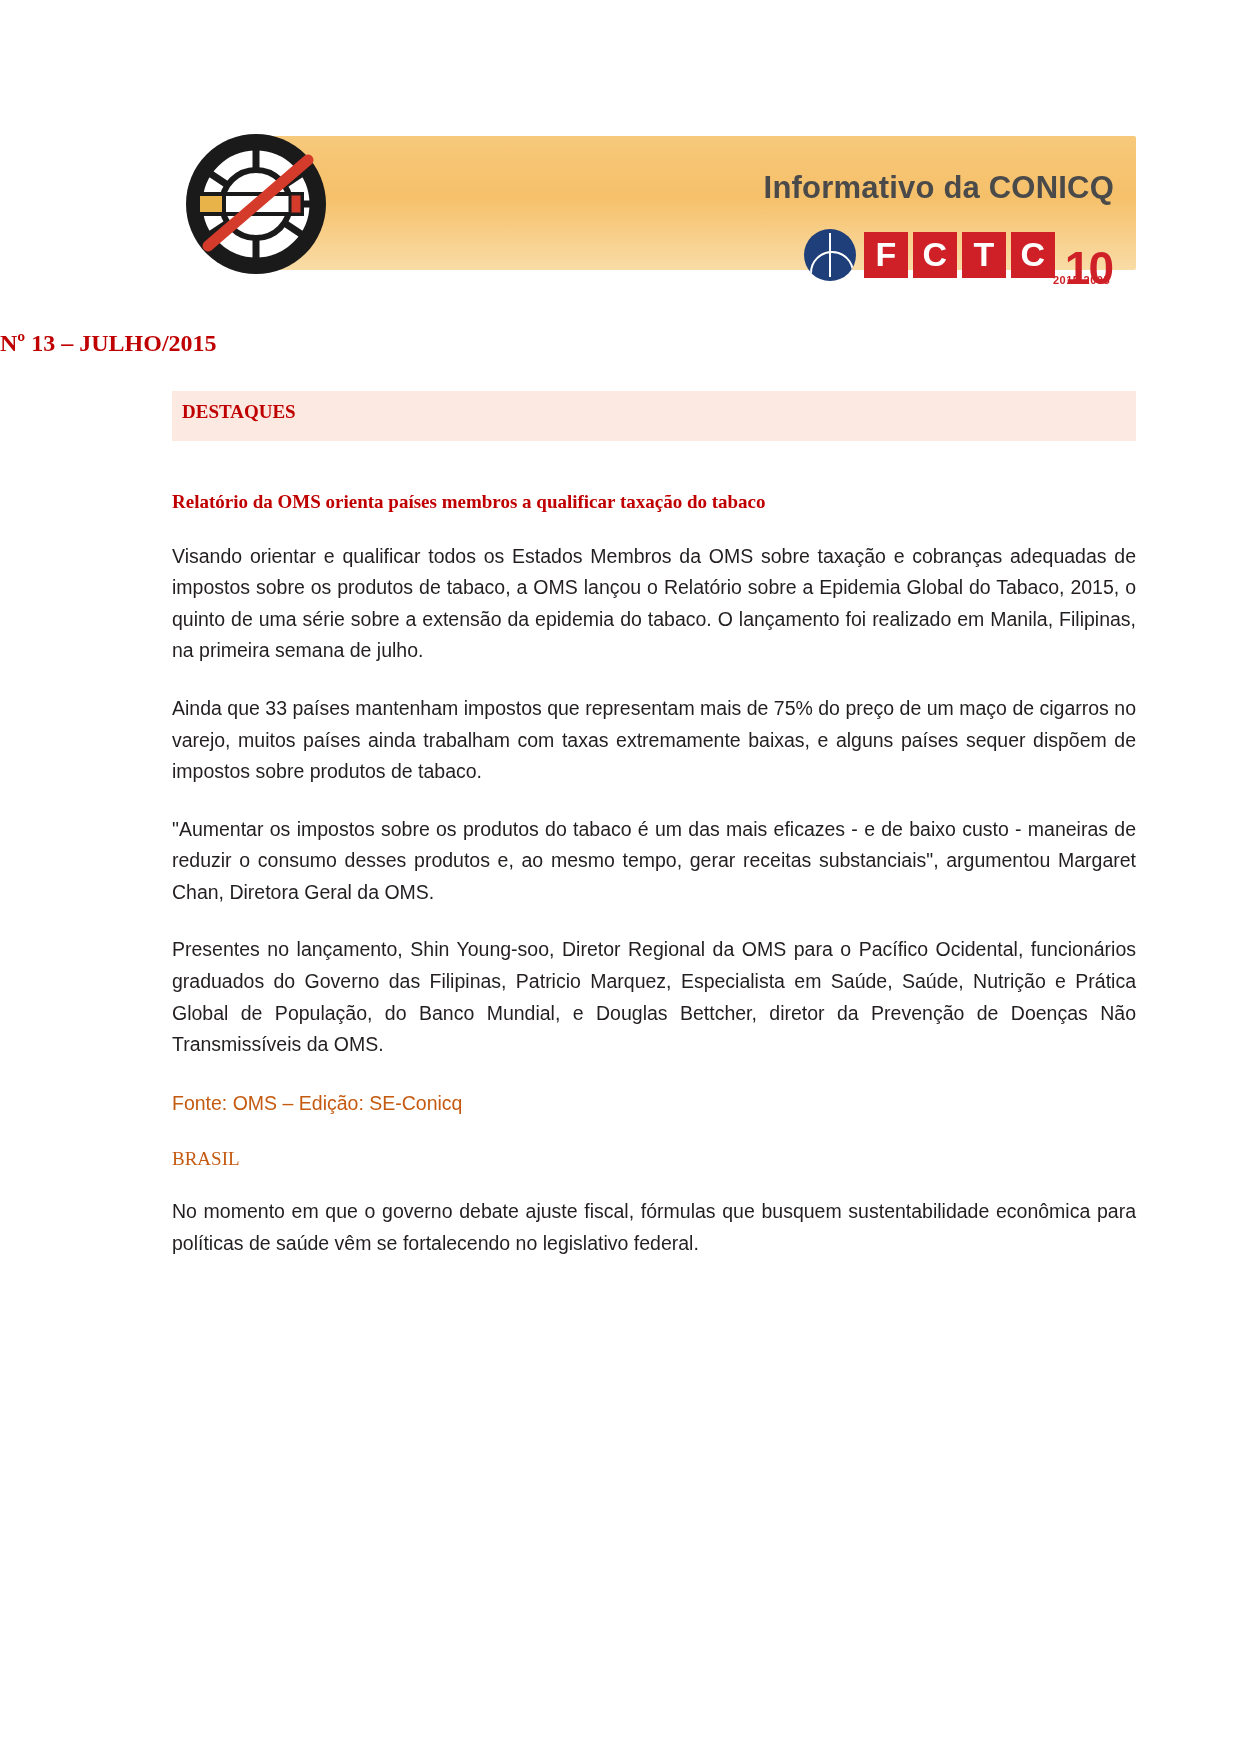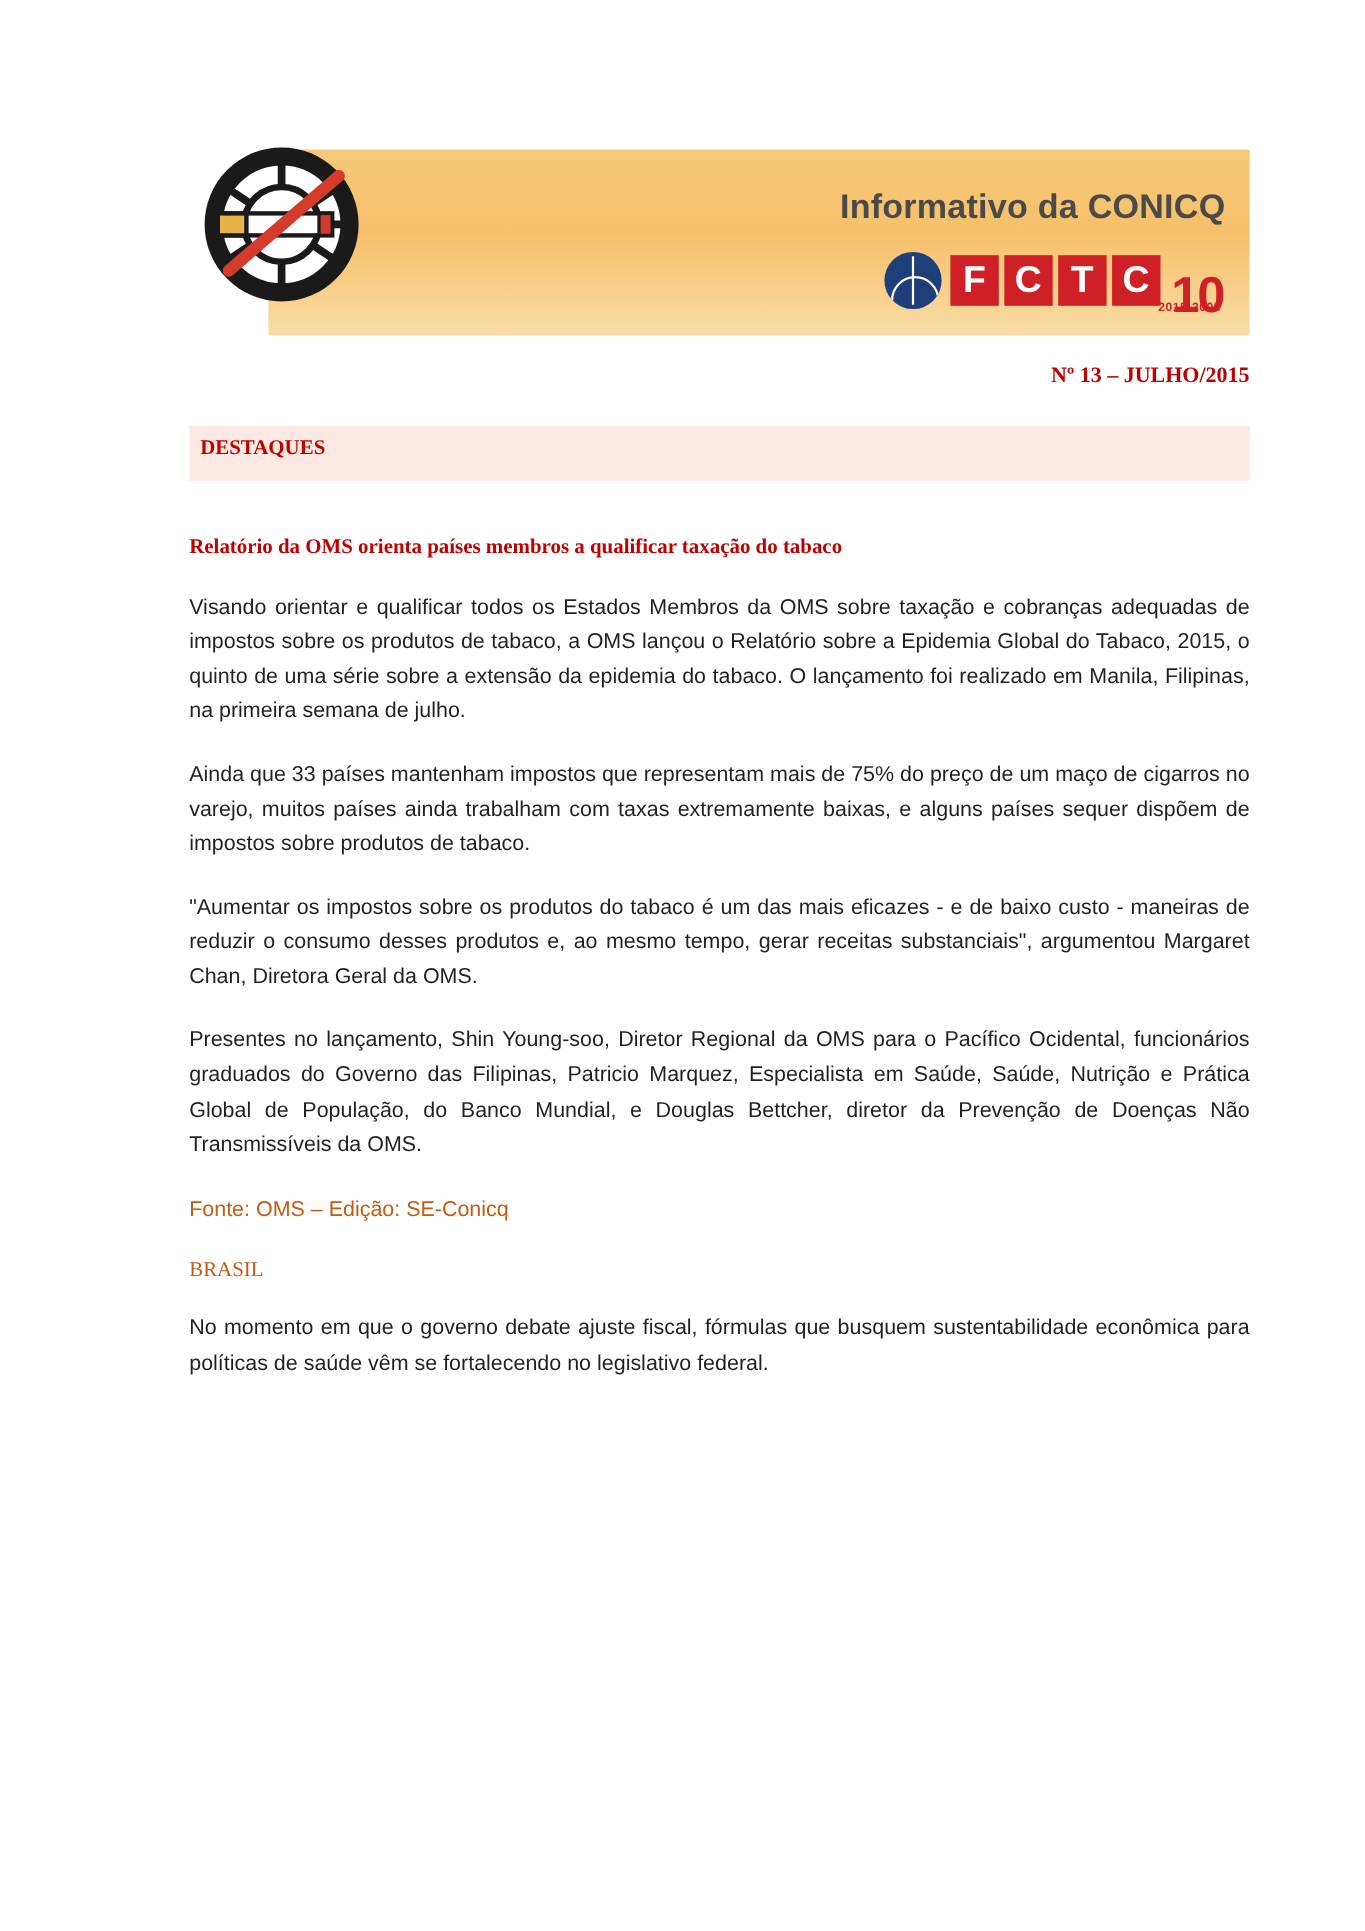--- a/index.html
+++ b/index.html
@@ -25,21 +25,21 @@
   .header {
     position: relative;
     margin: 128px 105px 0 172px;
     height: 160px;
   }
   .banner {
     position: absolute;
     left: 72px;
     top: 8px;
     right: 0;
-    height: 169px;
+    height: 134px;
     background: linear-gradient(180deg, #f7c97b 0%, #f6c06a 45%, #f9dca6 100%);
     border-radius: 2px;
   }
   .banner-title {
     position: absolute;
     right: 22px;
     top: 34px;
     font-size: 31px;
     font-weight: 600;
     color: #4a4a4a;
@@ -125,22 +125,22 @@
     left: 0;
     top: 0;
     width: 168px;
     height: 160px;
   }
   .logo svg { display:block; }
 
   
   .issue {
     margin: 42px 105px 0 0;
-    text-align: right;
-    font-size: 20px;
+    text-align: left;
+    font-size: 24px;
     font-weight: 700;
     color: #c00000;
     font-family: "Liberation Serif", serif;
   }
   
   .content {
     margin: 34px 105px 0 172px;
   }
   .section-band {
     background: #fbe9e2;

